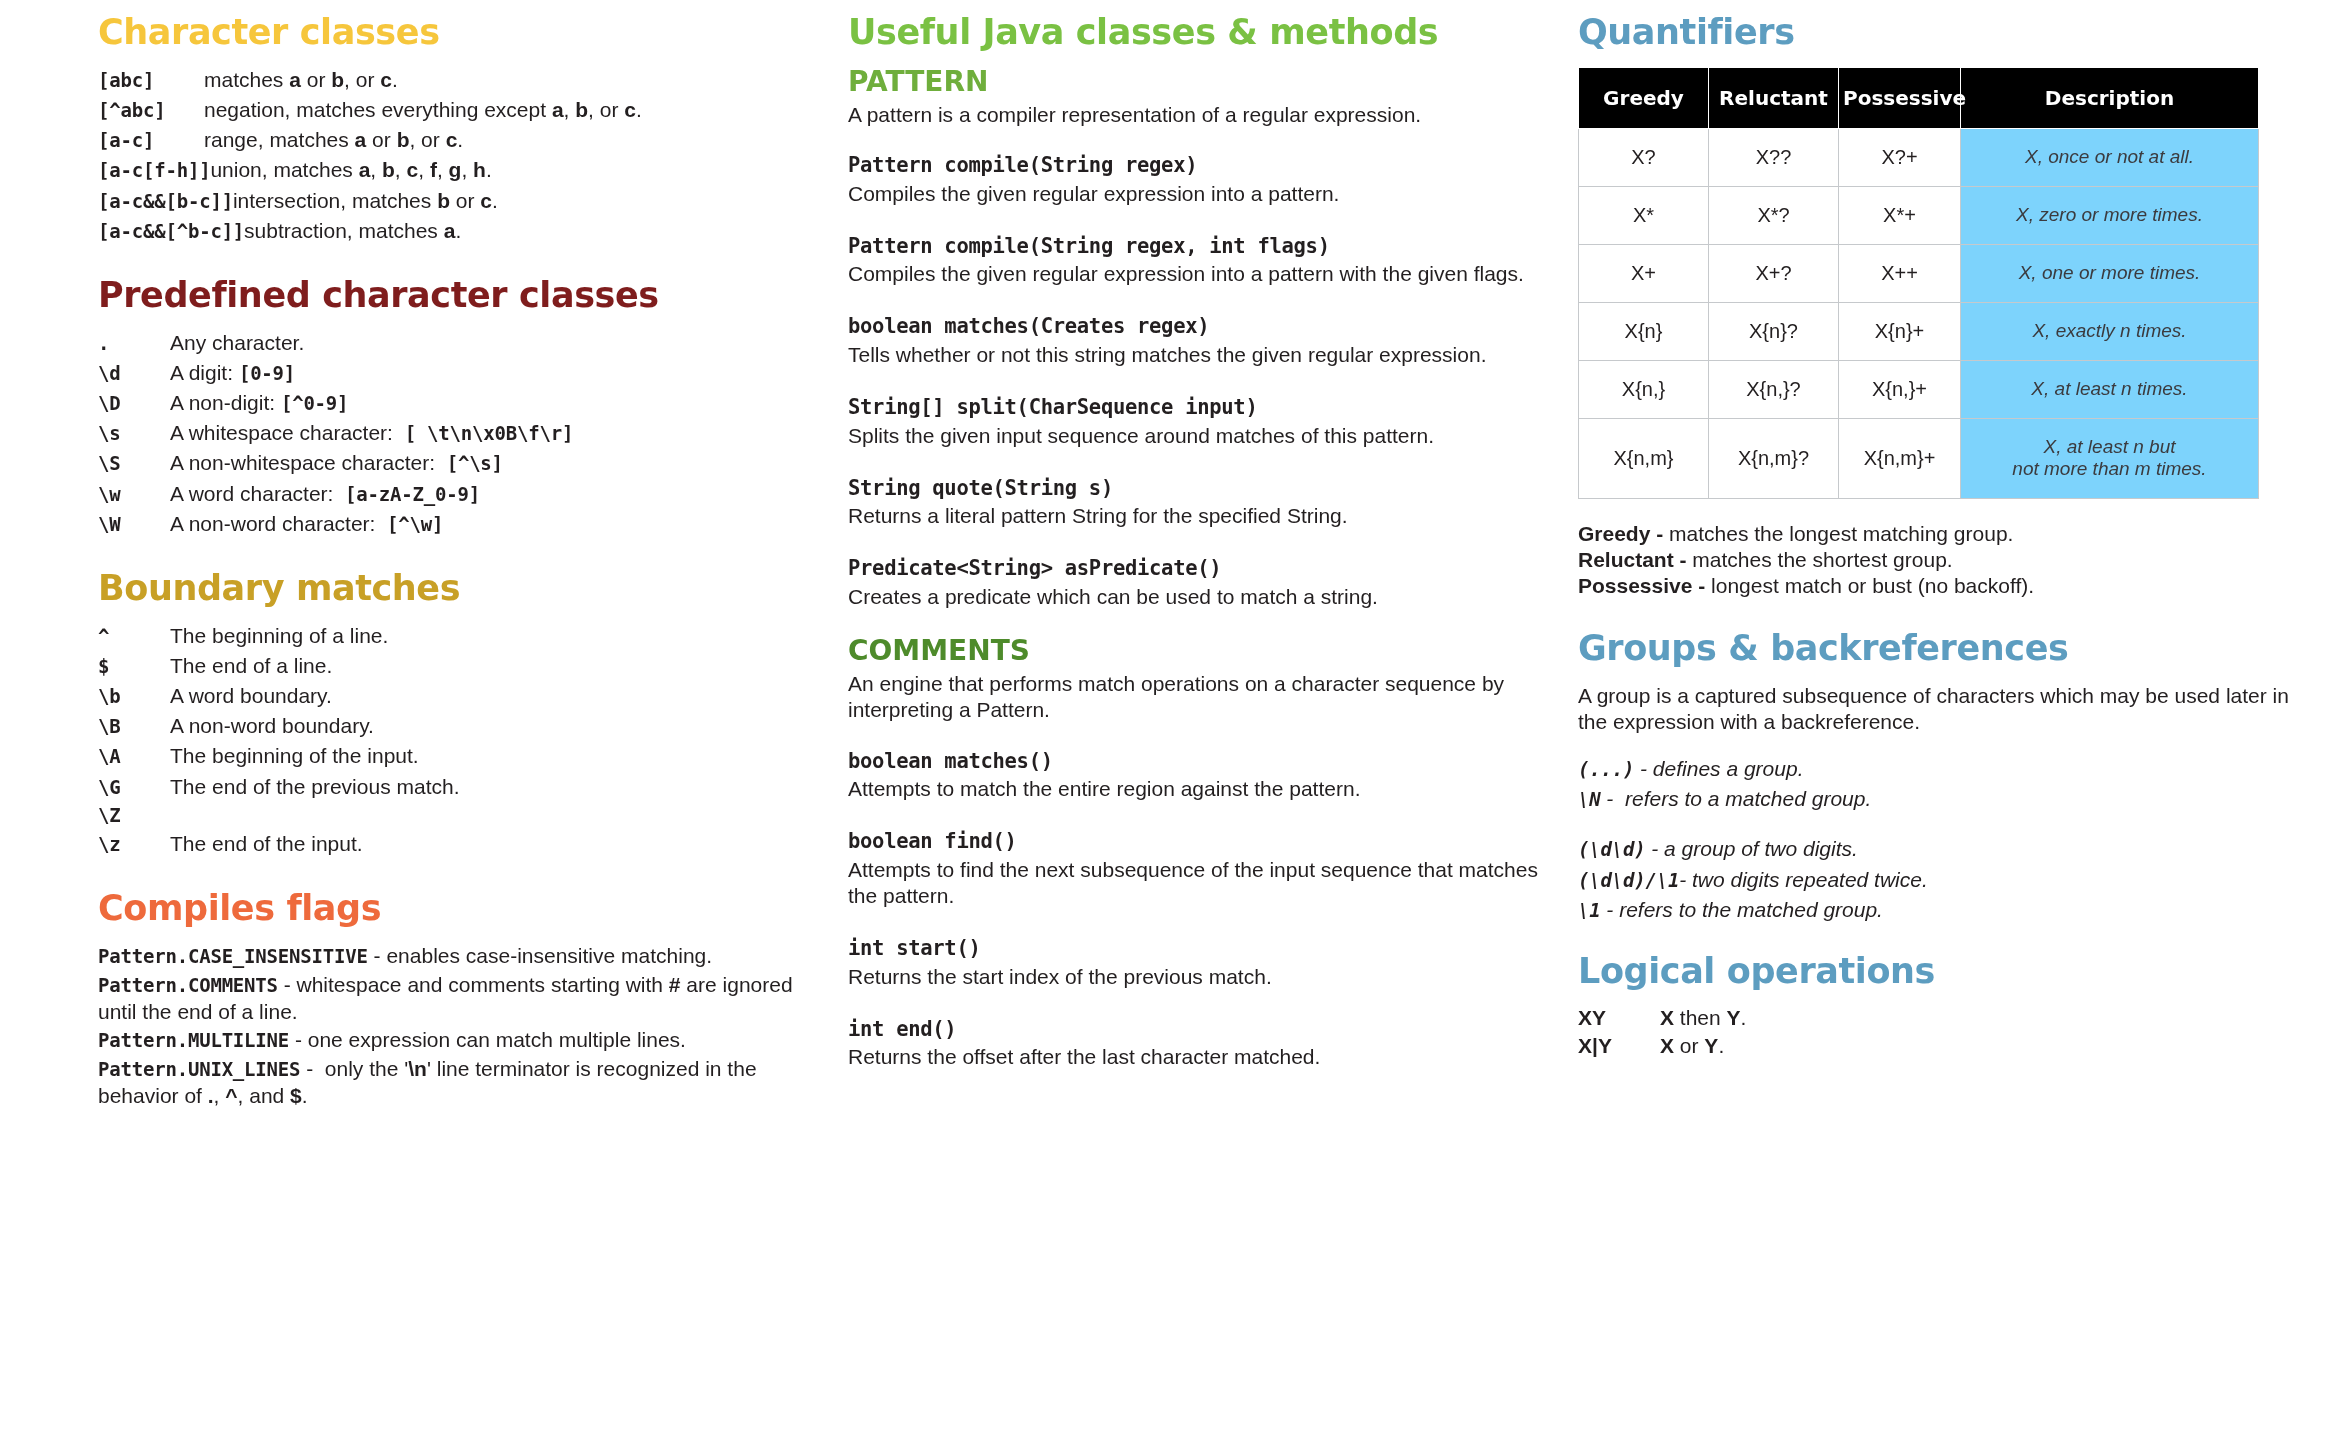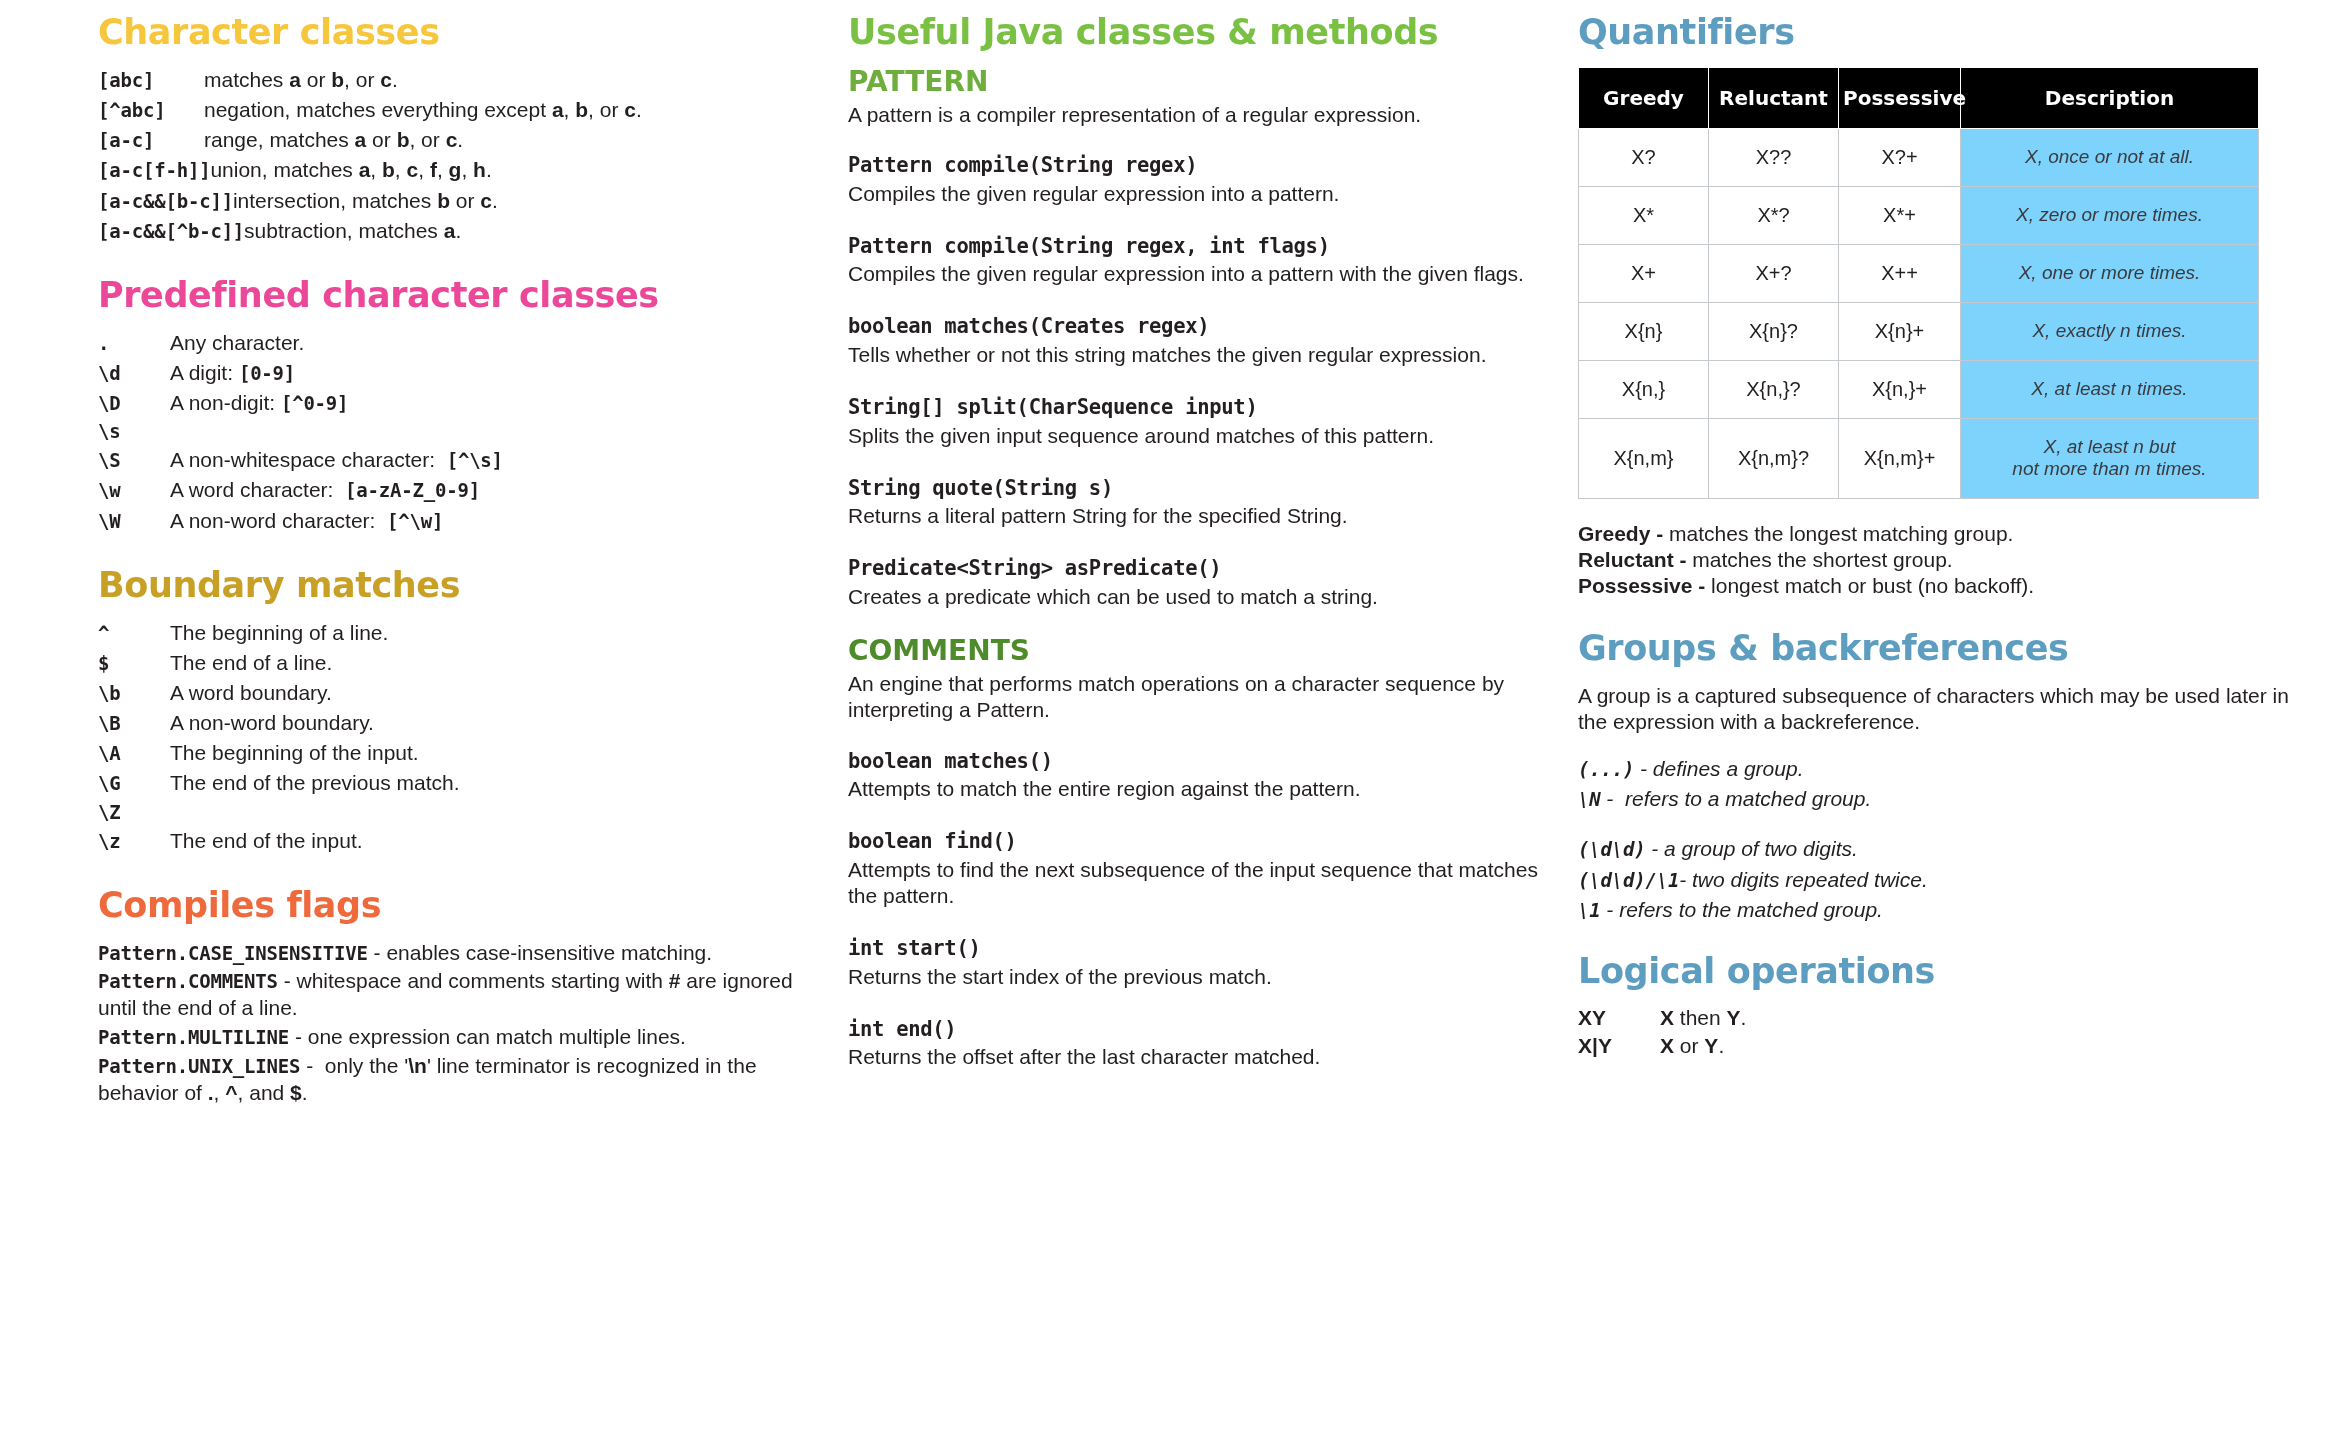--- a/index.html
+++ b/index.html
@@ -28,21 +28,21 @@
 
   h2.sec {
     font-size: 35px;
     font-weight: bold;
     letter-spacing: -0.4px;
     margin: 0 0 16px 0;
     line-height: 1.05;
     font-family: "DejaVu Sans", sans-serif;
   }
   h2.gold-bright { color: #f6c63c; }
-  h2.gold-dark   { color: #ec4899; }
+  h2.gold-dark   { color: #7f1d1d; }
   h2.gold-deep   { color: #c8a026; }
   h2.orange      { color: #ee6a3c; }
   h2.green       { color: #7ac143; }
   h2.blue        { color: #5d9dc0; }
 
   h3.sub {
     font-size: 28px;
     font-weight: bold;
     margin: 0 0 4px 0;
     line-height: 1.1;
@@ -207,20 +207,21 @@
         <div class="defrow">
           <span class="term mono w2">\d</span>
           <span class="def">A digit: <span class="mono">[0-9]</span></span>
         </div>
         <div class="defrow">
           <span class="term mono w2">\D</span>
           <span class="def">A non-digit: <span class="mono">[^0-9]</span></span>
         </div>
         <div class="defrow">
           <span class="term mono w2">\s</span>
+          <span class="def">A whitespace character:&nbsp; <span class="mono">[ \t\n\x0B\f\r]</span></span>
         </div>
         <div class="defrow">
           <span class="term mono w2">\S</span>
           <span class="def">A non-whitespace character:&nbsp; <span class="mono">[^\s]</span></span>
         </div>
         <div class="defrow">
           <span class="term mono w2">\w</span>
           <span class="def">A word character:&nbsp; <span class="mono">[a-zA-Z_0-9]</span></span>
         </div>
         <div class="defrow">

